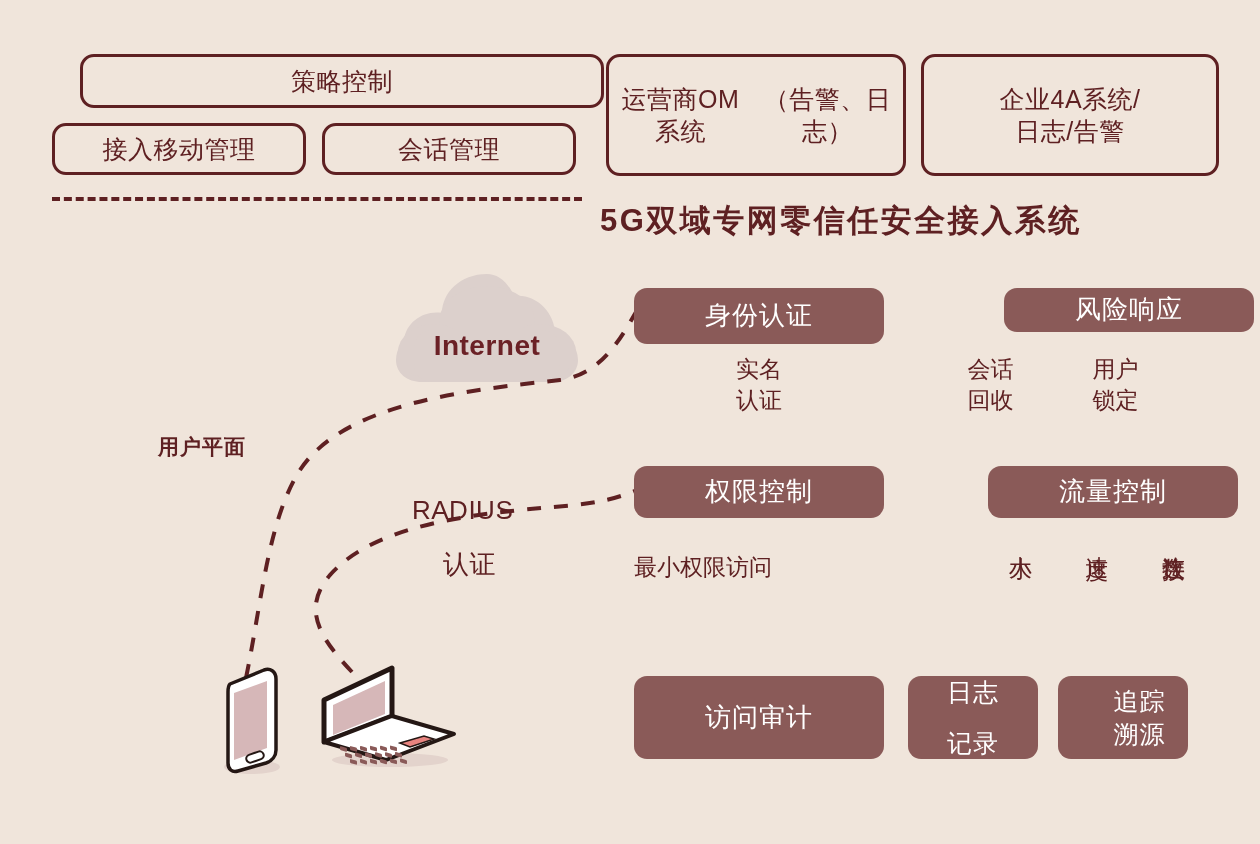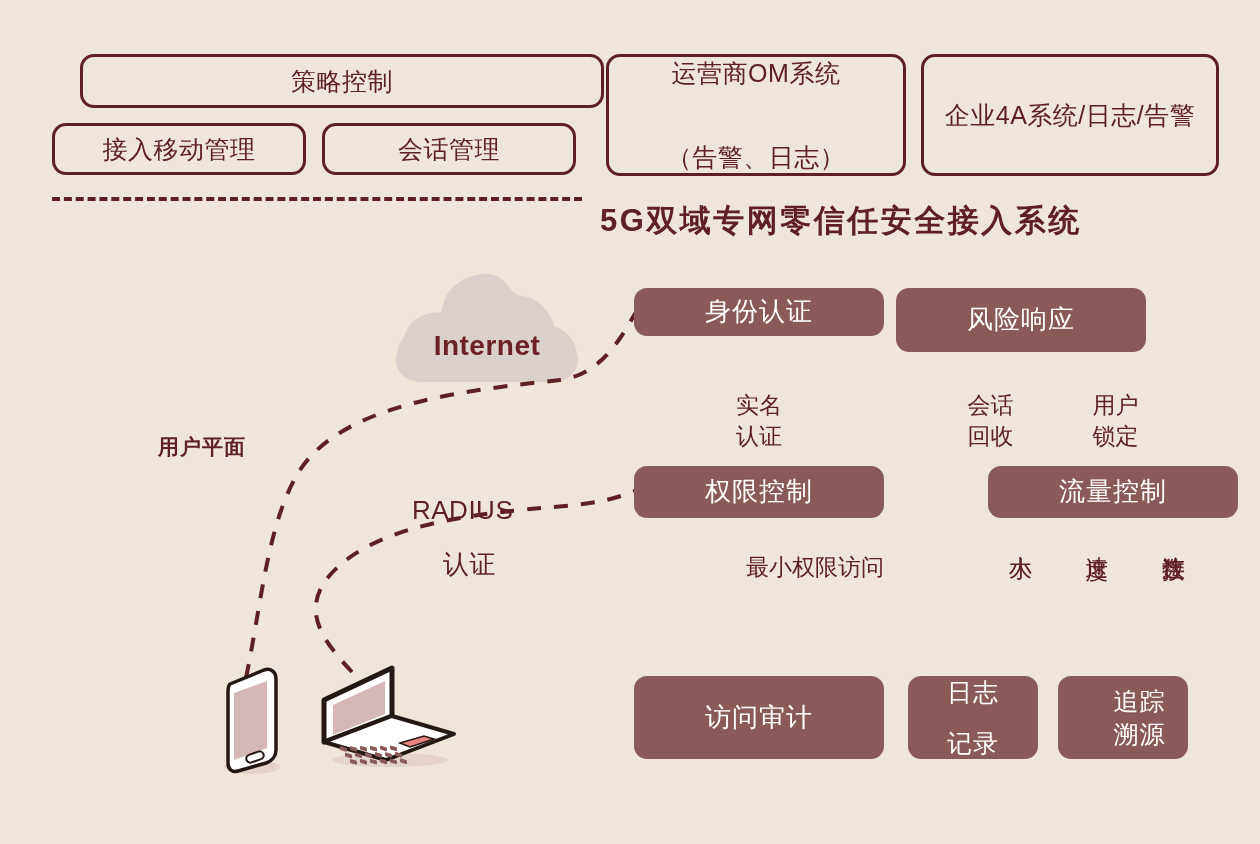--- a/index.html
+++ b/index.html
@@ -79,42 +79,41 @@
   .cap.two-line { font-size: 25px; line-height: 1.3; }
 
   
   .sub-row {
     position: absolute;
     display: flex;
     color: #5E2022;
     font-size: 23px;
     line-height: 1.35;
     text-align: center;
-    margin-top: 36px;
   }
   .sub-item { flex: 1; }
   .sub-item.vertical {
     writing-mode: vertical-rl;
     text-orientation: upright;
     margin: 0 auto;
     letter-spacing: 1px;
   }
   .vcol-wrap {
     position: absolute;
     display: flex;
     justify-content: space-around;
     align-items: flex-start;
     color: #5E2022;
     font-size: 23px;
   }
   .single-sub {
     position: absolute;
     color: #5E2022;
     font-size: 23px;
-    text-align: right;
+    text-align: left;
   }
 
   
   #user-plane-label {
     position: absolute;
     left: 158px;
     top: 433px;
     color: #5E2022;
     font-size: 21px;
     font-weight: bold;
@@ -162,26 +161,26 @@
   </div>
 
   <div class="outline-box" style="left:52px; top:123px; width:254px; height:52px;">
     <span>接入移动管理</span>
   </div>
 
   <div class="outline-box" style="left:322px; top:123px; width:254px; height:52px;">
     <span>会话管理</span>
   </div>
 
-  <div class="outline-box" style="left:606px; top:54px; width:300px; height:122px; flex-direction:column;justify-content:space-between;">
+  <div class="outline-box" style="left:606px; top:54px; width:300px; height:122px; ">
     <span>运营商OM系统</span>
     <span>（告警、日志）</span>
   </div>
 
-  <div class="outline-box" style="left:921px; top:54px; width:298px; height:122px; flex-direction:row;">
+  <div class="outline-box" style="left:921px; top:54px; width:298px; height:122px; flex-direction:column;">
     <span>企业4A系统/</span>
     <span>日志/告警</span>
   </div>
 
   <div class="dashed-sep"></div>
 
   <div id="main-title">5G双域专网零信任安全接入系统</div>
 
   <svg class="abs" style="left:394px; top:272px;" width="186" height="112" viewBox="0 0 186 112">
     <path d="M93 2
@@ -251,31 +250,31 @@
       <rect x="48" y="81" width="7" height="4" rx="1" transform="skewY(16)"></rect>
       <rect x="58" y="78" width="7" height="4" rx="1" transform="skewY(16)"></rect>
       <rect x="68" y="75" width="7" height="4" rx="1" transform="skewY(16)"></rect>
       <rect x="78" y="72" width="7" height="4" rx="1" transform="skewY(16)"></rect>
       <rect x="88" y="69" width="7" height="4" rx="1" transform="skewY(16)"></rect>
     </g>
 
     <path d="M88 79 L112 72 L122 75 L98 83 Z" fill="#E8837F" stroke="#241714" stroke-width="1.5"></path>
   </svg>
 
-  <div class="cap" style="left:634px; top:288px; width:250px; height:48px;">
+  <div class="cap" style="left:634px; top:288px; width:250px; height:56px;">
     <span>身份认证</span>
   </div>
   <div class="sub-row" style="left:634px; top:354px; width:250px;">
     <div class="sub-item">
       <div>实名</div>
       <div>认证</div>
     </div>
   </div>
 
-  <div class="cap" style="left:896px; top:288px; width:250px; height:64px;">
+  <div class="cap" style="left:1004px; top:288px; width:250px; height:44px;">
     <span>风险响应</span>
   </div>
   <div class="sub-row" style="left:928px; top:354px; width:250px;">
     <div class="sub-item">
       <div>会话</div>
       <div>回收</div>
     </div>
     <div class="sub-item">
       <div>用户</div>
       <div>锁定</div>

